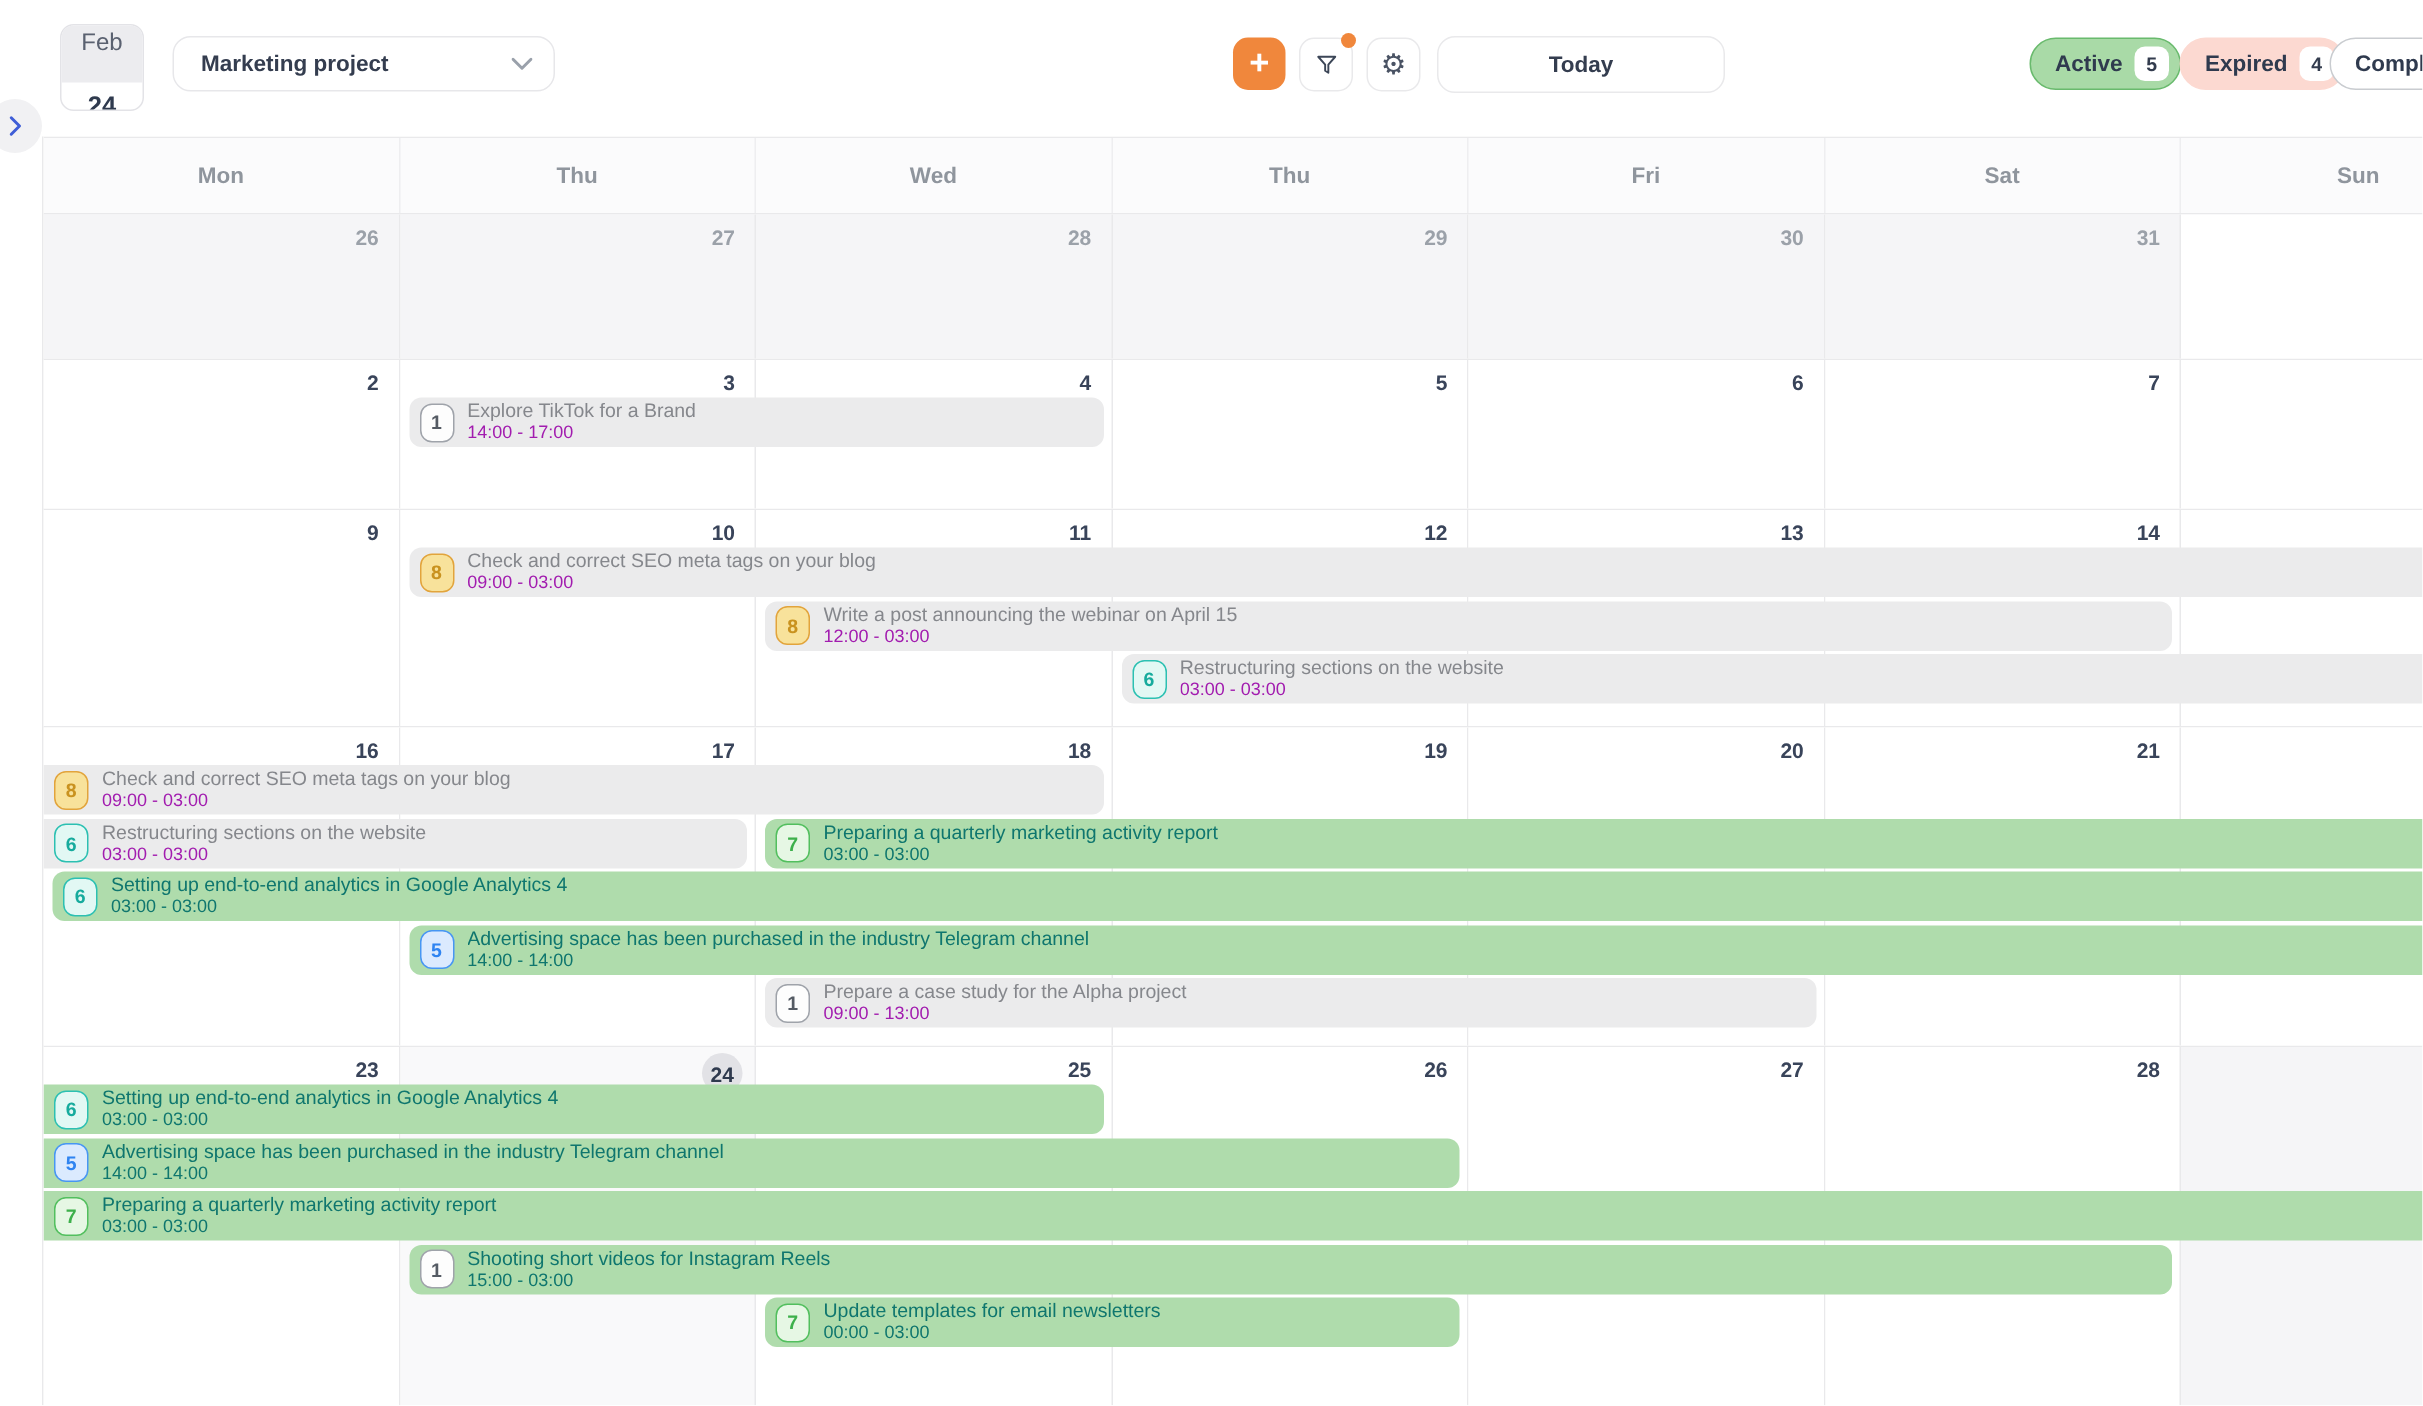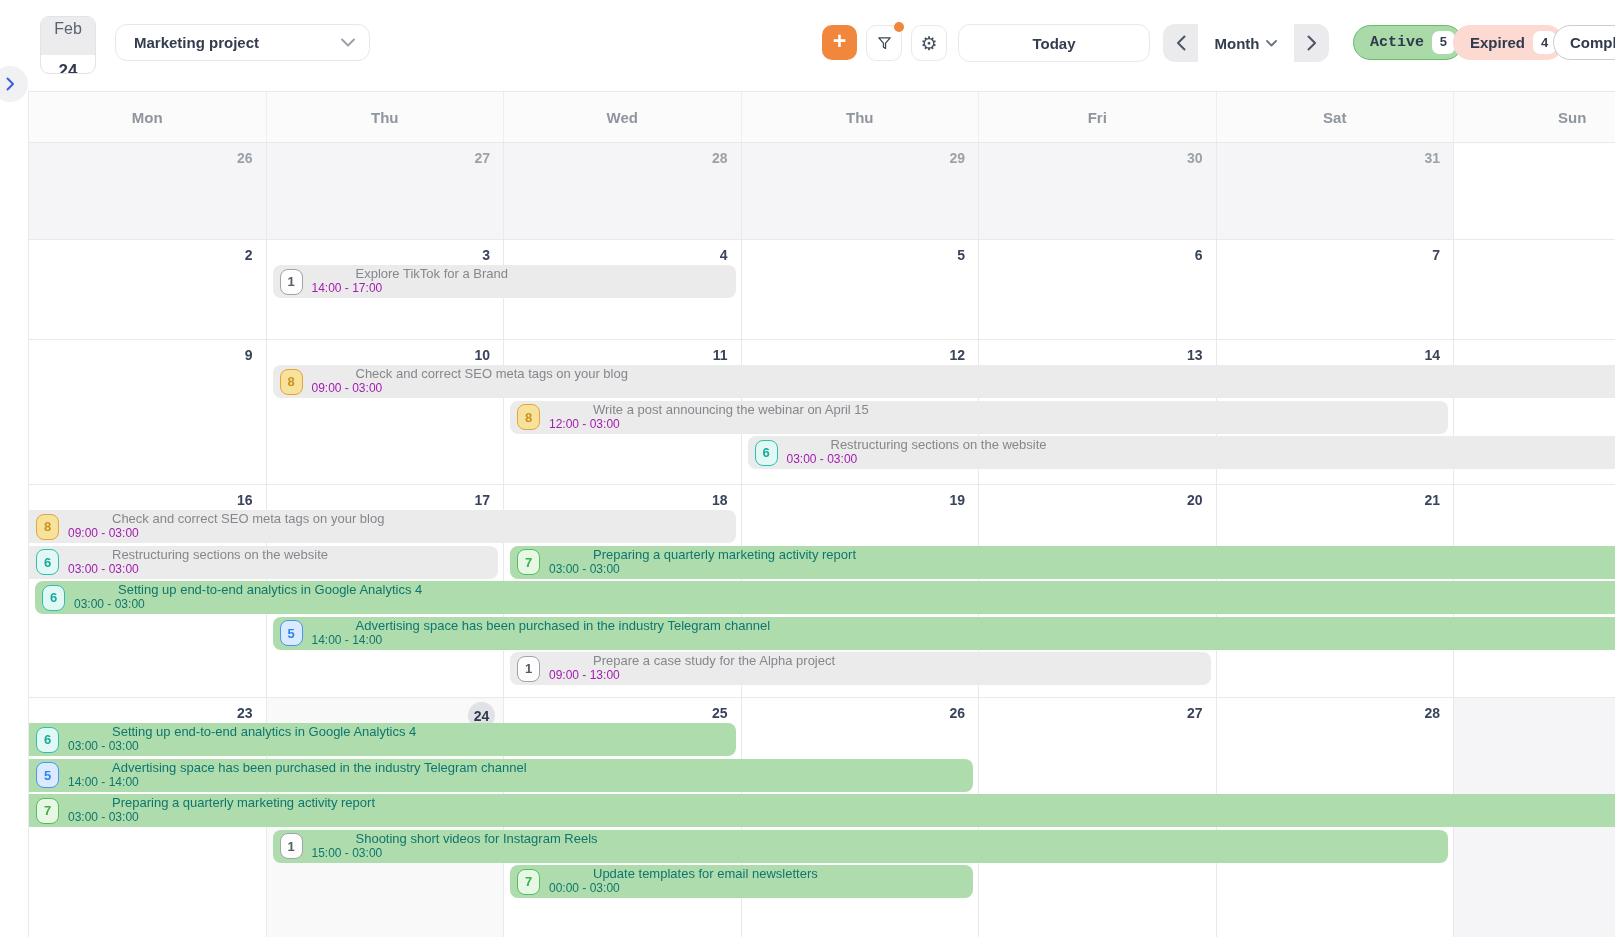--- a/index.html
+++ b/index.html
@@ -30,21 +30,21 @@
             display:flex;align-items:center;justify-content:center;box-sizing:border-box;}
   .monthnav{position:absolute;left:1163px;top:24px;width:166px;height:38px;border-radius:12px;
             background:#ebebed;display:flex;overflow:hidden;}
   .monthnav .navz{width:35px;display:flex;align-items:center;justify-content:center;cursor:pointer;}
   .monthnav .mid{flex:1;background:#fff;display:flex;align-items:center;justify-content:center;
                  gap:7px;font-size:15px;font-weight:600;color:#343d4f;cursor:pointer;}
   .pill{position:absolute;top:25px;height:35px;border-radius:18px;display:flex;align-items:center;
         padding:0 7px 0 16px;box-sizing:border-box;font-size:15px;font-weight:600;color:#2f3a4e;gap:8px;}
   .pill .cnt{background:#fff;min-width:23px;height:23px;border-radius:7px;display:flex;
              align-items:center;justify-content:center;font-size:13px;font-weight:600;color:#333c4e;}
-  .pill-active{left:1353px;background:#a9daa7;border:1.5px solid #69ba6d;font-family:Liberation Mono, monospace;}
+  .pill-active{left:1353px;background:#a9daa7;border:1.5px solid #69ba6d;}
   .pill-expired{left:1453px;background:#fcd9d1;border:1.5px solid #fcd9d1;}
   .pill-completed{left:1553px;background:#fff;border:1.5px solid #c9ccd0;padding-right:16px;}
   .sidetoggle{position:absolute;left:-8px;top:66px;width:36px;height:36px;border-radius:50%;
               background:#f1f1f3;display:flex;align-items:center;justify-content:center;}
 
   
   .calendar{position:absolute;left:28px;top:91px;width:1587px;bottom:0;
             border-left:1px solid #e9e9eb;overflow:hidden;}
   .dow-row{display:flex;height:52px;border-top:1px solid #e9e9eb;border-bottom:1px solid #e9e9eb;
            background:#fbfbfc;box-sizing:border-box;}
@@ -65,21 +65,21 @@
   .bar-green{background:#afdcac;}
   .ebadge{flex:none;width:23px;height:26px;border-radius:8px;border:1.5px solid;background:#fff;
           display:flex;align-items:center;justify-content:center;font-size:13px;font-weight:bold;
           box-sizing:border-box;}
   .bc-gray{border-color:#9fa3aa;color:#555b64;background:#fdfdfd;}
   .bc-yellow{border-color:#e2a43c;color:#c9921f;background:#f8e29b;}
   .bc-teal{border-color:#2cc0b2;color:#16ab9d;background:#e2f8f4;}
   .bc-green{border-color:#52bf5e;color:#3db04b;background:#e6f7e4;}
   .bc-blue{border-color:#4796f3;color:#2f84f1;background:#dbeafe;}
   .etext{display:flex;flex-direction:column;line-height:1.15;white-space:nowrap;overflow:hidden;}
-  .etitle{font-size:13px;color:#85878c;margin-left:44px;}
+  .etitle{font-size:13px;color:#85878c;}
   .etime{font-size:12px;color:#a21caf;}
   .bar-green .etitle,.bar-green .etime{color:#0f766e;}
   svg{display:block;}
 </style>
 </head>
 <body>
 
 <div class="app">
 
   <div class="datebox">
@@ -106,38 +106,20 @@
     </span>
     <span class="filterdot"></span>
   </div>
 
   <div class="iconbtn gearbtn">
     <span>⚙</span>
   </div>
 
   <div class="todaybtn">Today</div>
 
-  <div class="monthnav">
-    <div class="navz">
-      <svg width="10" height="16" viewBox="0 0 10 16" fill="none">
-          <path d="M8.5 1.5L2 8l6.5 6.5" stroke="#4b5568" stroke-width="2" stroke-linecap="round" stroke-linejoin="round"></path>
-        </svg>
-    </div>
-    <div class="mid">
-      <span>Month</span>
-      <svg width="11" height="7" viewBox="0 0 11 7" fill="none">
-          <path d="M1 1l4.5 4.5L10 1" stroke="#6b7380" stroke-width="1.8" stroke-linecap="round" stroke-linejoin="round"></path>
-        </svg>
-    </div>
-    <div class="navz">
-      <svg width="10" height="16" viewBox="0 0 10 16" fill="none">
-          <path d="M1.5 1.5L8 8l-6.5 6.5" stroke="#4b5568" stroke-width="2" stroke-linecap="round" stroke-linejoin="round"></path>
-        </svg>
-    </div>
-  </div>
 
   <div class="pill pill-active">
     <span>Active</span>
     <span class="cnt">5</span>
   </div>
   <div class="pill pill-expired">
     <span>Expired</span>
     <span class="cnt">4</span>
   </div>
   <div class="pill pill-completed">

